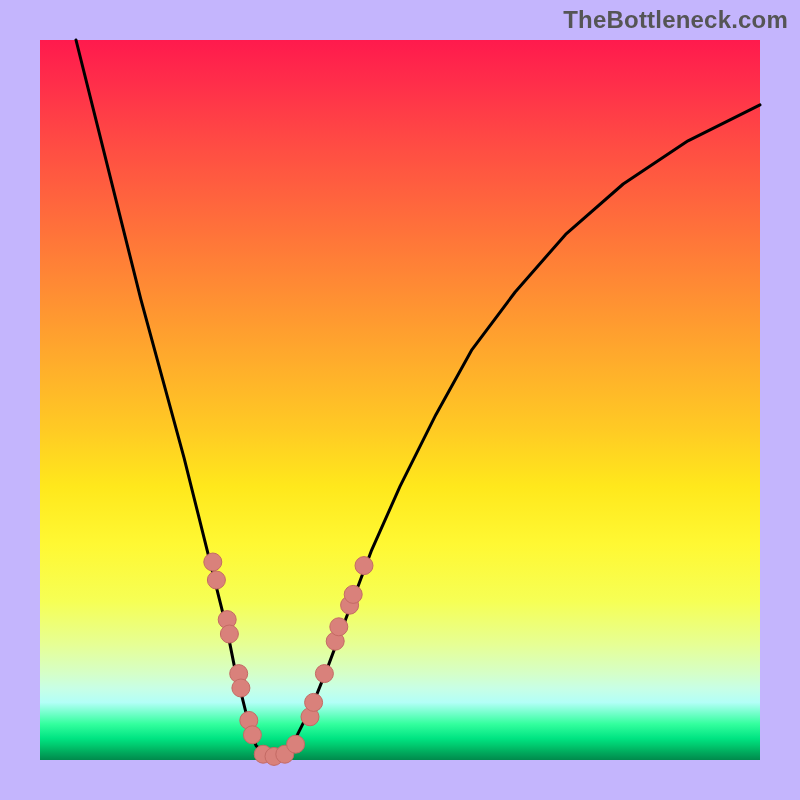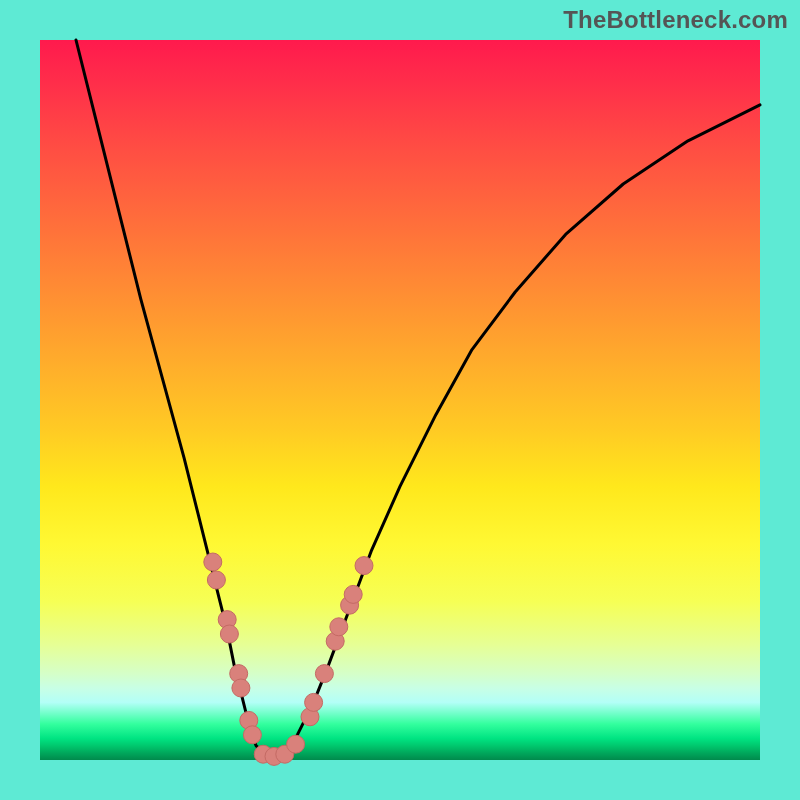--- a/index.html
+++ b/index.html
@@ -8,21 +8,21 @@
     width: 800px;
     height: 800px;
     background: #000;
     overflow: hidden;
     font-family: Arial, Helvetica, sans-serif;
   }
   .frame {
     position: relative;
     width: 800px;
     height: 800px;
-    background: #5eead4;
+    background: #c4b5fd;
   }
   .plot-area {
     position: absolute;
     left: 40px;
     top: 40px;
     width: 720px;
     height: 720px;
     background: linear-gradient(to bottom,
       #ff1a4d 0%,
       #ff2e4a 6%,

